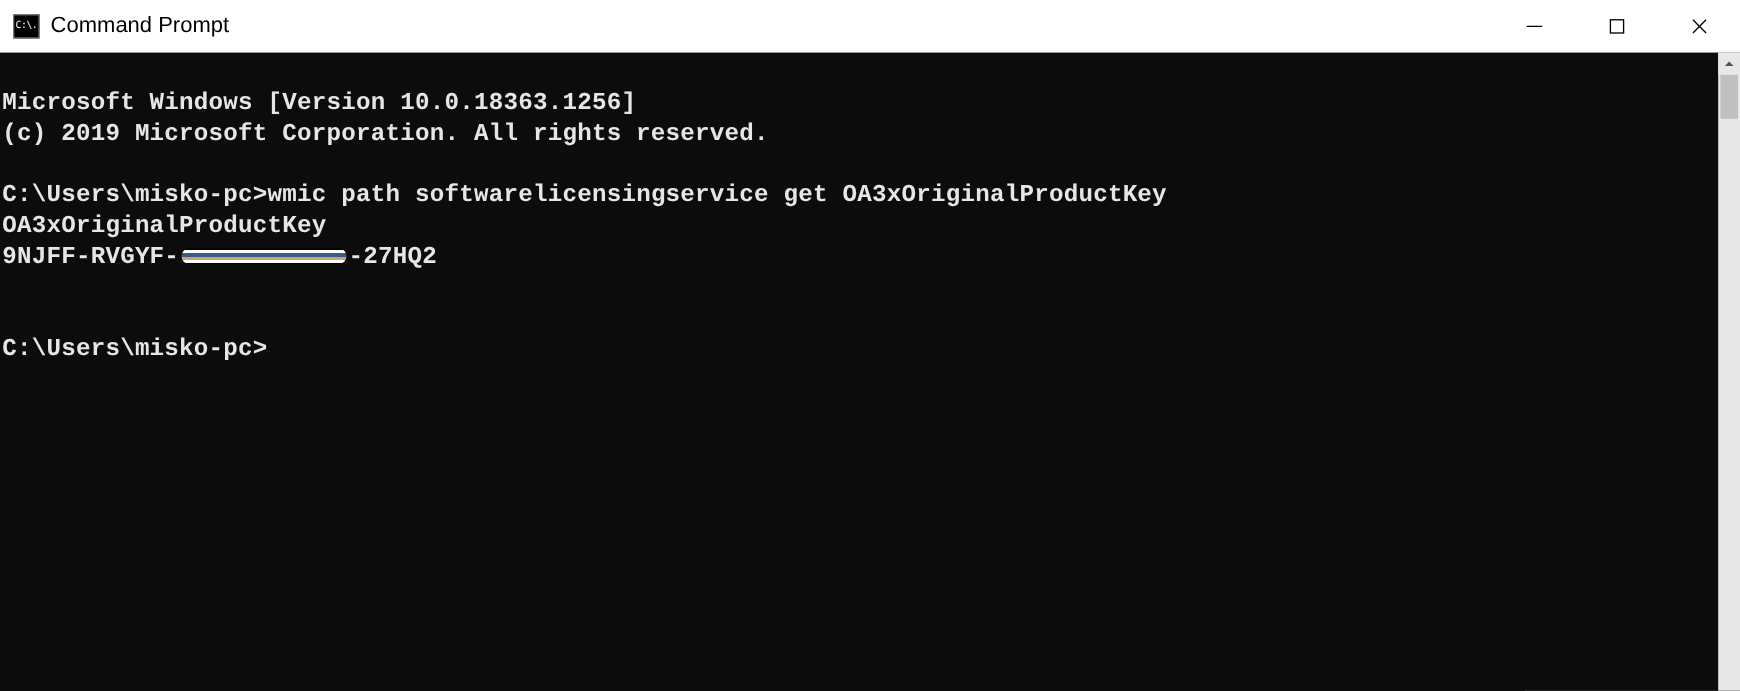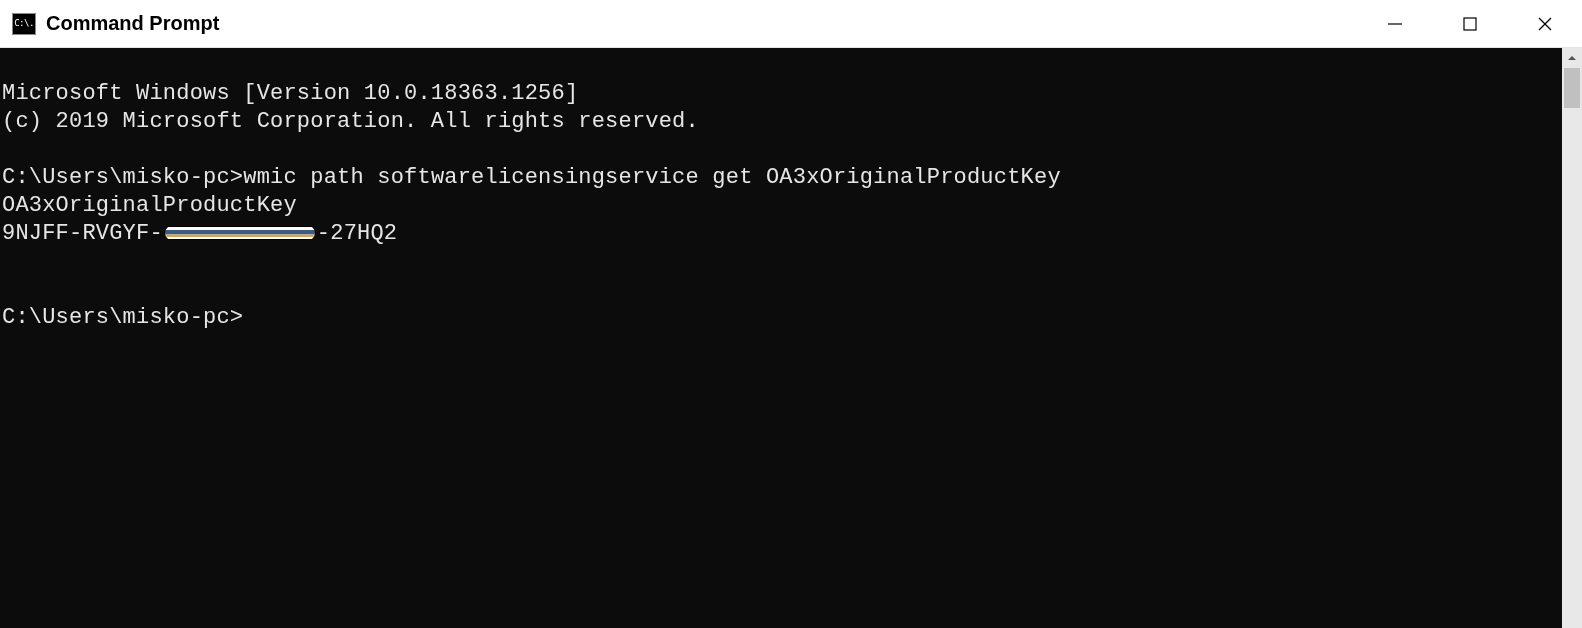--- a/index.html
+++ b/index.html
@@ -32,21 +32,21 @@
   .titlebar-icon-inner {
     color: #ffffff;
     font-family: Consolas, monospace;
     font-size: 9px;
     line-height: 1;
     letter-spacing: -0.5px;
   }
   .titlebar-title {
     font-size: 20px;
     color: #000000;
-    font-weight: 700;
+    font-weight: 400;
     flex: 1;
   }
   .titlebar-controls {
     display: flex;
     height: 100%;
   }
   .titlebar-btn {
     width: 75px;
     height: 100%;
     display: flex;
@@ -64,20 +64,21 @@
     flex: 1;
     background: #0c0c0c;
     color: #e6e6e6;
     font-family: Consolas, "Courier New", monospace;
     font-size: 22px;
     line-height: 28px;
     padding: 4px 0 0 2px;
     white-space: pre;
     overflow: hidden;
     letter-spacing: 0.2px;
+    font-weight: bold;
   }
   .cmd-line { white-space: pre; }
   .redacted {
     display: inline-block;
     width: 150px;
     height: 14px;
     vertical-align: middle;
     background: linear-gradient(to bottom,
       #000 0%, #000 10%,
       #fff 10%, #fff 30%,

